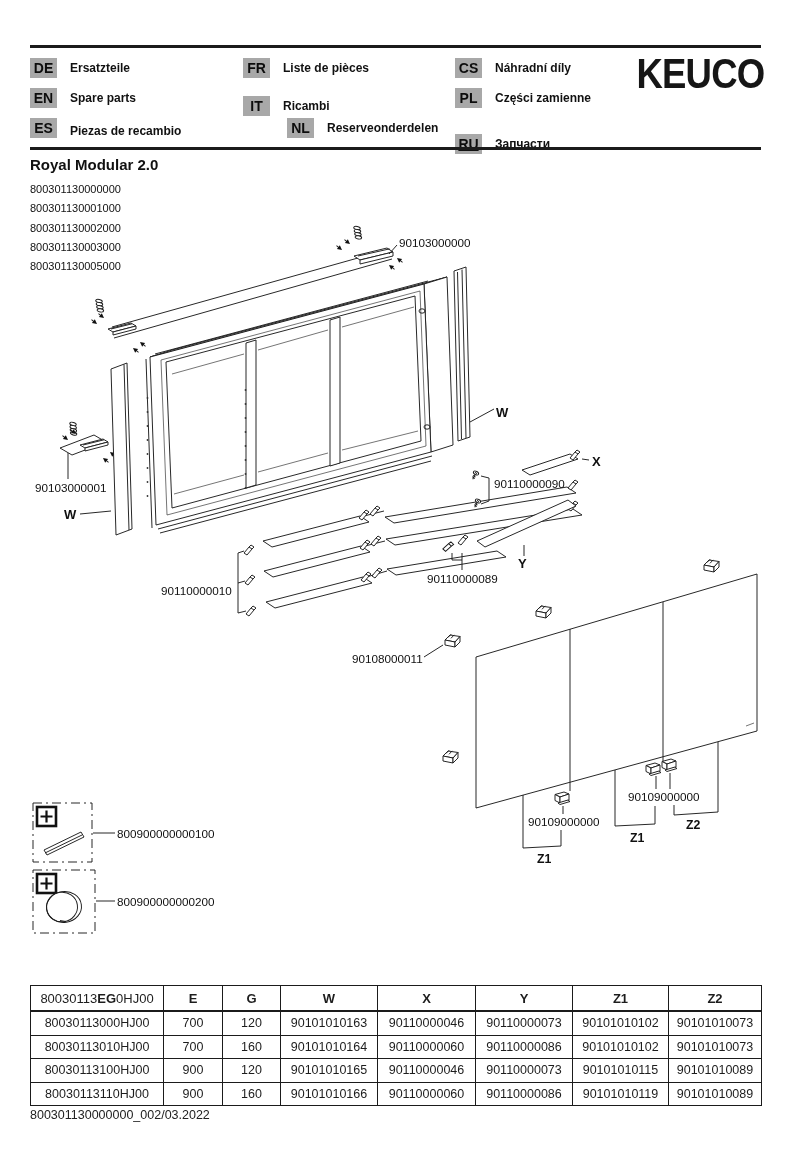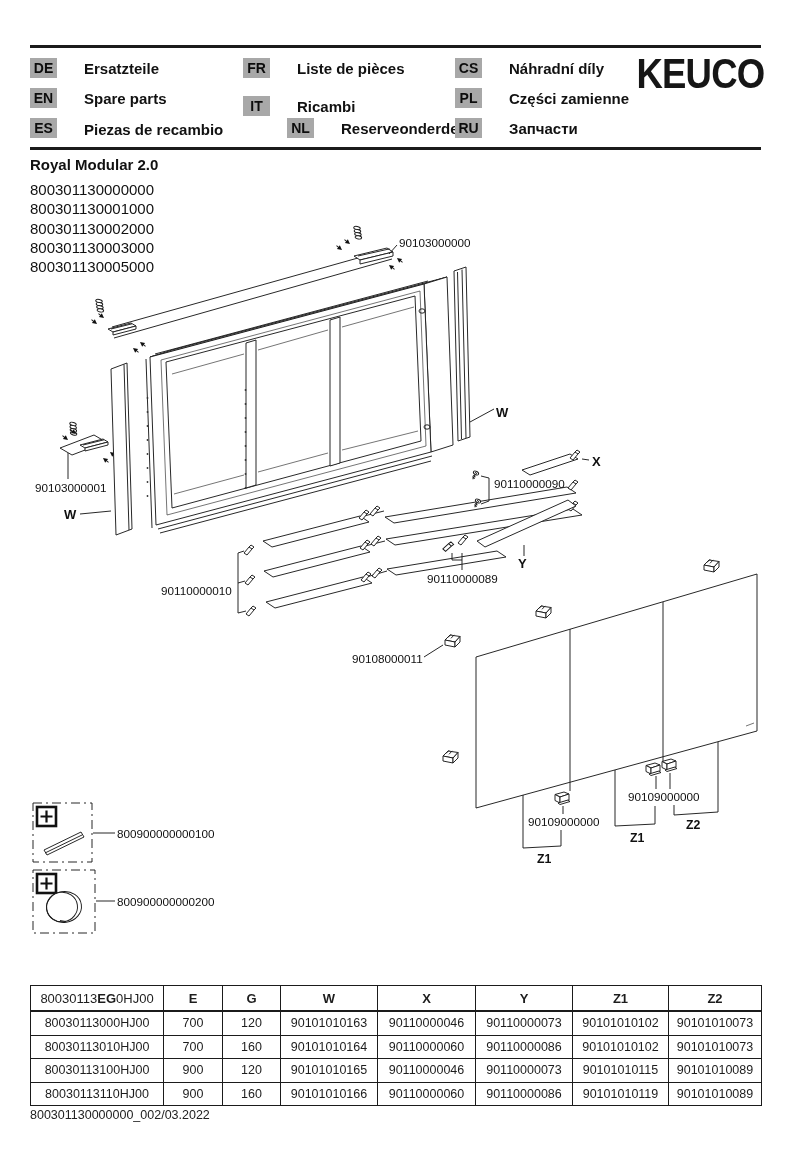--- a/index.html
+++ b/index.html
@@ -3,25 +3,25 @@
 <meta charset="utf-8">
 <style>
   html,body{margin:0;padding:0;background:#e8e8e8;}
   .page{position:relative;width:791px;height:1166px;background:#fff;overflow:hidden;
         font-family:"Liberation Sans",sans-serif;color:#111;}
   .rule{position:absolute;left:30px;width:731px;background:#1b1b1b;}
   
   .lang{position:absolute;display:flex;align-items:center;height:20px;}
   .badge{display:inline-block;width:27px;height:20px;background:#a8a8a8;color:#0c0c0c;
          font-weight:bold;font-size:14px;line-height:20px;text-align:center;flex:0 0 27px;}
-  .lname{font-weight:bold;font-size:15px;margin-left:27px;white-space:nowrap;}
+  .lname{font-weight:bold;font-size:12px;margin-left:13px;white-space:nowrap;}
   .logo{position:absolute;top:49px;right:27px;font-weight:bold;font-size:43px;
         letter-spacing:-1px;transform:scaleX(0.85);transform-origin:100% 50%;color:#161616;}
   .title{position:absolute;left:30px;top:156px;font-size:15px;font-weight:bold;}
-  .pnums{position:absolute;left:30px;top:180px;font-size:15px;line-height:19.3px;}
+  .pnums{position:absolute;left:30px;top:180px;font-size:11px;line-height:19.3px;}
   
   svg.diagram{position:absolute;left:0;top:0;}
   svg.diagram .s{stroke:#1c1c1c;stroke-width:0.95;fill:none;}
   svg.diagram .sf{stroke:#1c1c1c;stroke-width:0.95;fill:#fff;}
   svg.diagram .thin{stroke:#3a3a3a;stroke-width:0.7;fill:none;}
   svg.diagram text{stroke:none;fill:#101010;font-family:"Liberation Sans",sans-serif;}
   .lbl{font-size:11.7px;}
   .lblb{font-size:13px;font-weight:bold;}
   .lblz{font-size:12.3px;font-weight:bold;}
   
@@ -70,21 +70,21 @@
   </div>
 
   <div class="lang" style="left:455px;top:58px;">
     <span class="badge">CS</span>
     <span class="lname">Náhradní díly</span>
   </div>
   <div class="lang" style="left:455px;top:88px;">
     <span class="badge">PL</span>
     <span class="lname">Części zamienne</span>
   </div>
-  <div class="lang" style="left:455px;top:118px;">
+  <div class="lang" style="left:455px;top:134px;text-decoration:underline;">
     <span class="badge">RU</span>
     <span class="lname">Запчасти</span>
   </div>
 
   <div class="logo">KEUCO</div>
 
   <div class="rule" style="top:147px;height:2.6px;"></div>
 
   <div class="title">Royal Modular 2.0</div>
   <div class="pnums">

